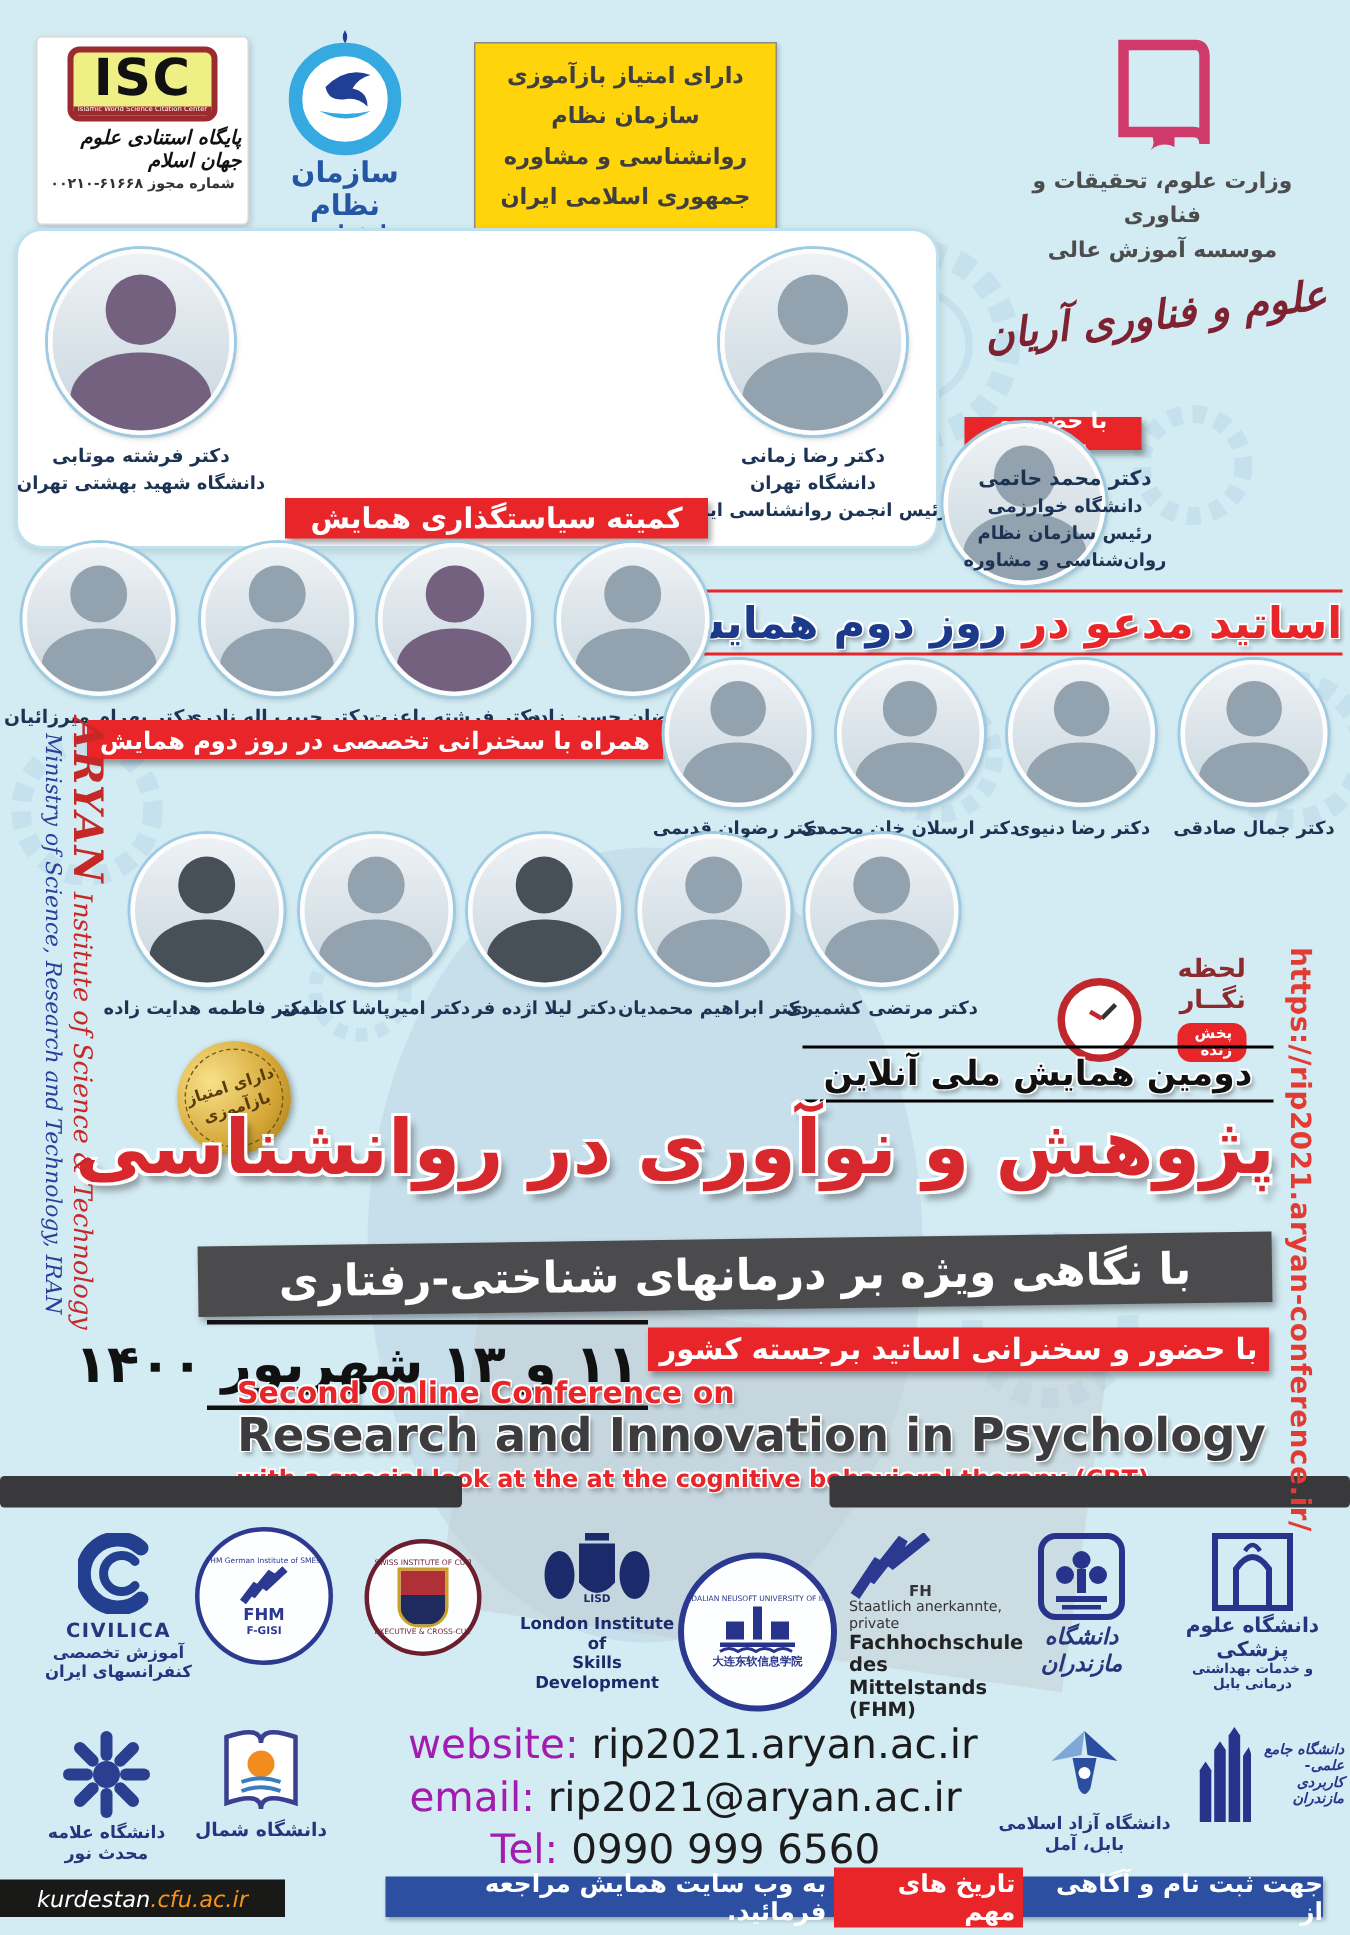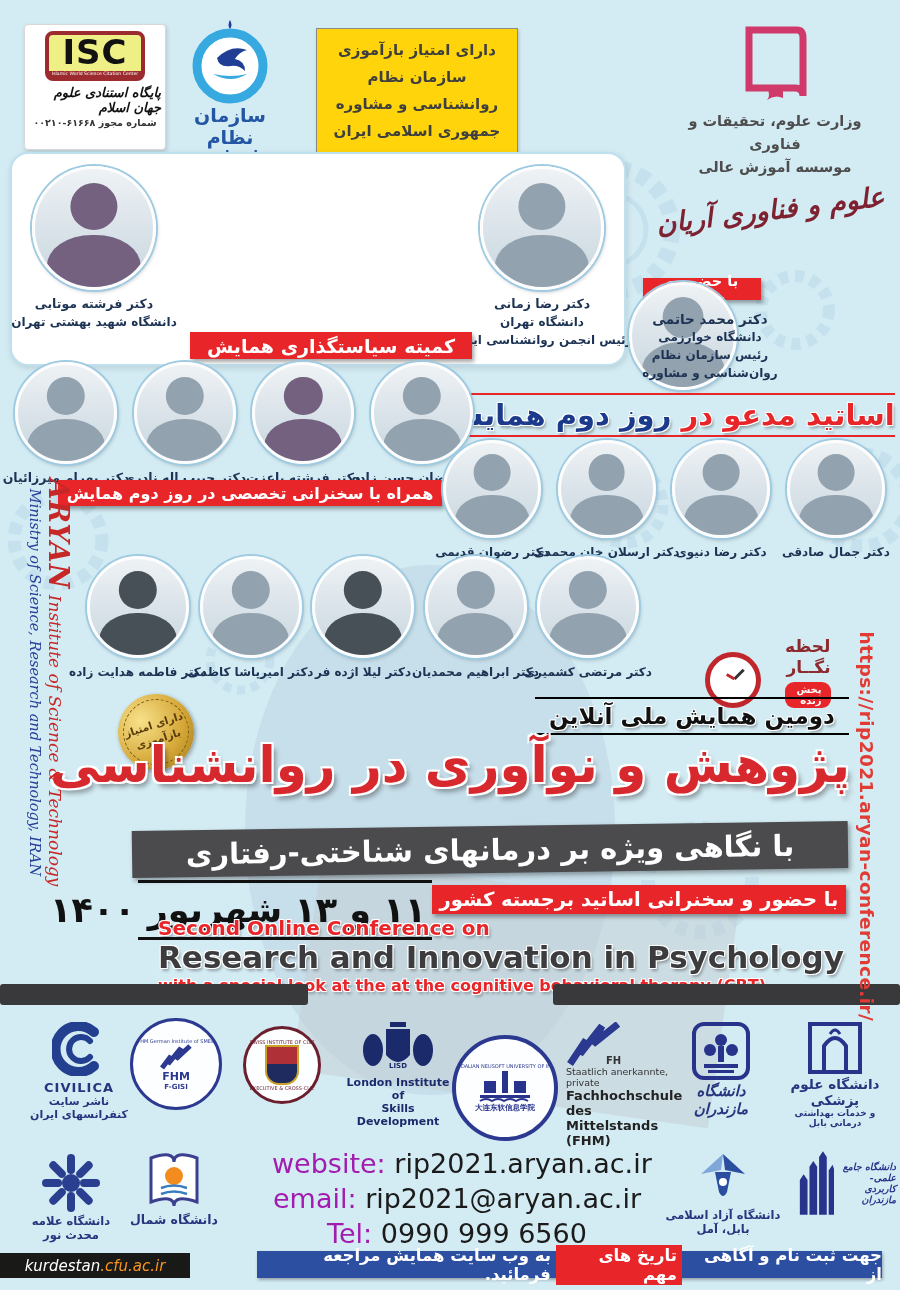--- a/index.html
+++ b/index.html
@@ -311,21 +311,21 @@
   <div class="abs side-rot url-side" style="left:676px;top:811px;width:380px;text-align:center;">
     <span>https://rip2021.aryan-conference.ir/</span>
   </div>
 
   <div class="abs ctr" style="left:24px;top:1022px;width:110px;">
     <svg width="54" height="54" viewBox="0 0 54 54">
       <path d="M42 10 A23 23 0 1 0 42 44" fill="none" stroke="#233f8f" stroke-width="10" stroke-linecap="round"></path>
       <path d="M38 19 A12 12 0 1 0 38 35" fill="none" stroke="#233f8f" stroke-width="6" stroke-linecap="round"></path>
     </svg>
     <div class="logo-cap" style="font-size:13px;letter-spacing:1px;">CIVILICA</div>
-    <div class="logo-cap rtl" style="font-size:11px;">ناشر سایت</div>
+    <div class="logo-cap rtl" style="font-size:11px;">آموزش تخصصی</div>
     <div class="logo-cap rtl" style="font-size:11px;">کنفرانسهای ایران</div>
   </div>
 
   <div class="abs ring" style="left:130px;top:1018px;width:86px;height:86px;">
     <div class="microtext">FHM German Institute of SMEs for Iran</div>
     <svg width="34" height="26" viewBox="0 0 34 26">
       <polyline points="3,24 12,12 9,20 22,4 17,15 31,2" fill="none" stroke="#2b3990" stroke-width="5"></polyline>
     </svg>
     <div style="font-size:11px;font-weight:bold;color:#2b3990;">FHM</div>
     <div style="font-size:7px;font-weight:bold;color:#2b3990;">F-GISI</div>

